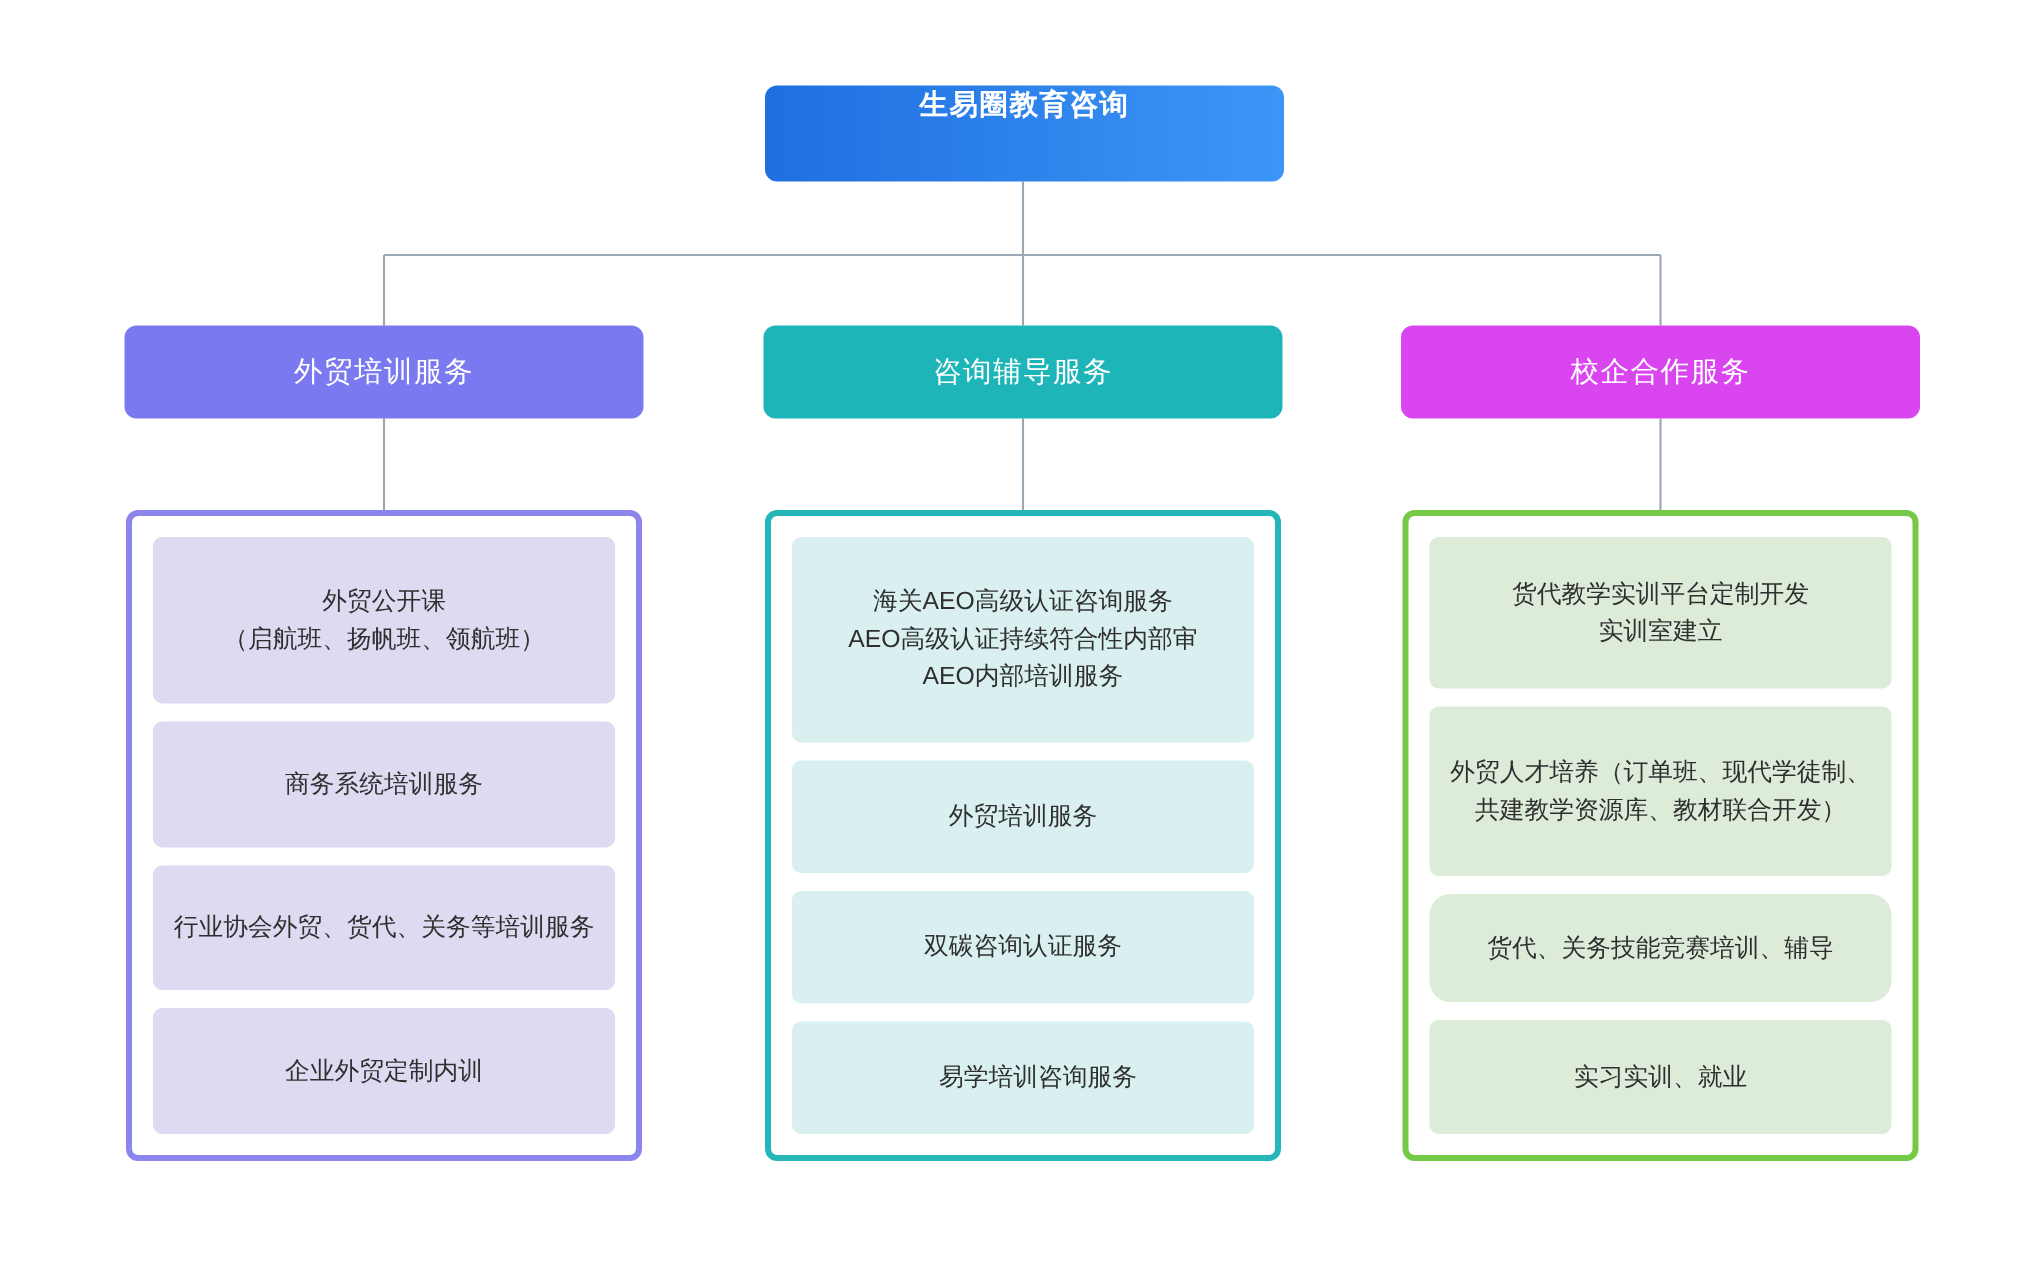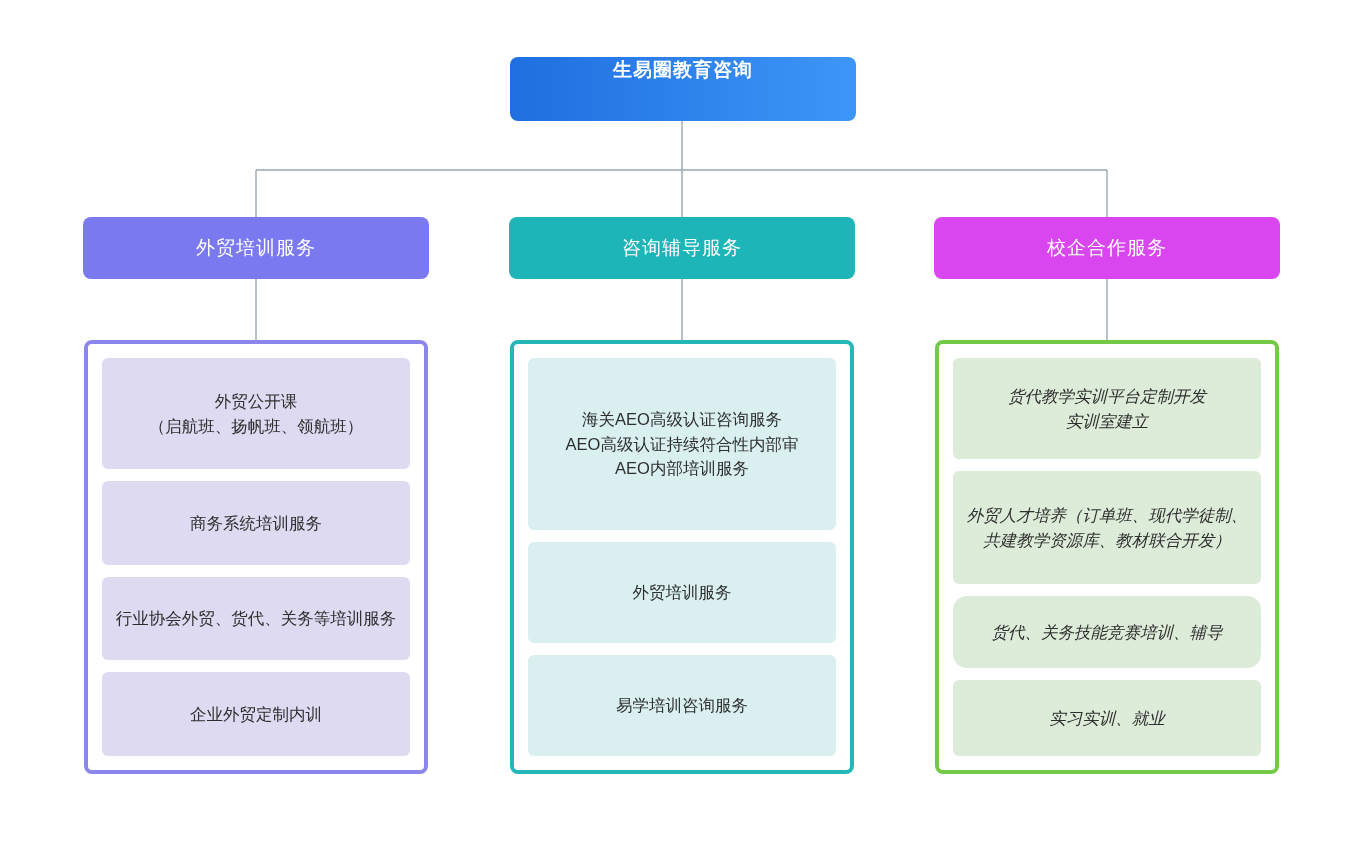--- a/index.html
+++ b/index.html
@@ -118,21 +118,21 @@
     line-height: 1.5;
     color: #2f2f2f;
     white-space: pre-line;
     flex: 1 1 auto;
     margin-bottom: 12px;
   }
   .item-card:last-child { margin-bottom: 0; }
 
   .branch-1 .item-card { background: #dedaf2; }
   .branch-2 .item-card { background: #d9eff0; }
-  .branch-3 .item-card { background: #dcecd8; font-style: italic; }
+  .branch-3 .item-card { background: #dcecd8; }
 
   
   .branch-1 .item-card:nth-child(1) { flex-grow: 1.08; }
   .branch-1 .item-card:nth-child(2) { flex-grow: 1.02; }
   .branch-1 .item-card:nth-child(3) { flex-grow: 1.00; }
   .branch-1 .item-card:nth-child(4) { flex-grow: 1.02; }
 
   .branch-2 .item-card:nth-child(1) { flex-grow: 1.25; }
   .branch-2 .item-card:nth-child(2) { flex-grow: 0.92; }
   .branch-2 .item-card:nth-child(3) { flex-grow: 0.92; }
@@ -182,20 +182,21 @@
 
   <div class="branch branch-2">
     <div class="branch-header">
       <span class="label">咨询辅导服务</span>
     </div>
     <div class="group-box">
       <div class="item-card">海关AEO高级认证咨询服务
 AEO高级认证持续符合性内部审
 AEO内部培训服务</div>
       <div class="item-card">外贸培训服务</div>
+      <div class="item-card">双碳咨询认证服务</div>
       <div class="item-card">易学培训咨询服务</div>
     </div>
   </div>
 
   <div class="branch branch-3">
     <div class="branch-header">
       <span class="label">校企合作服务</span>
     </div>
     <div class="group-box">
       <div class="item-card">货代教学实训平台定制开发

